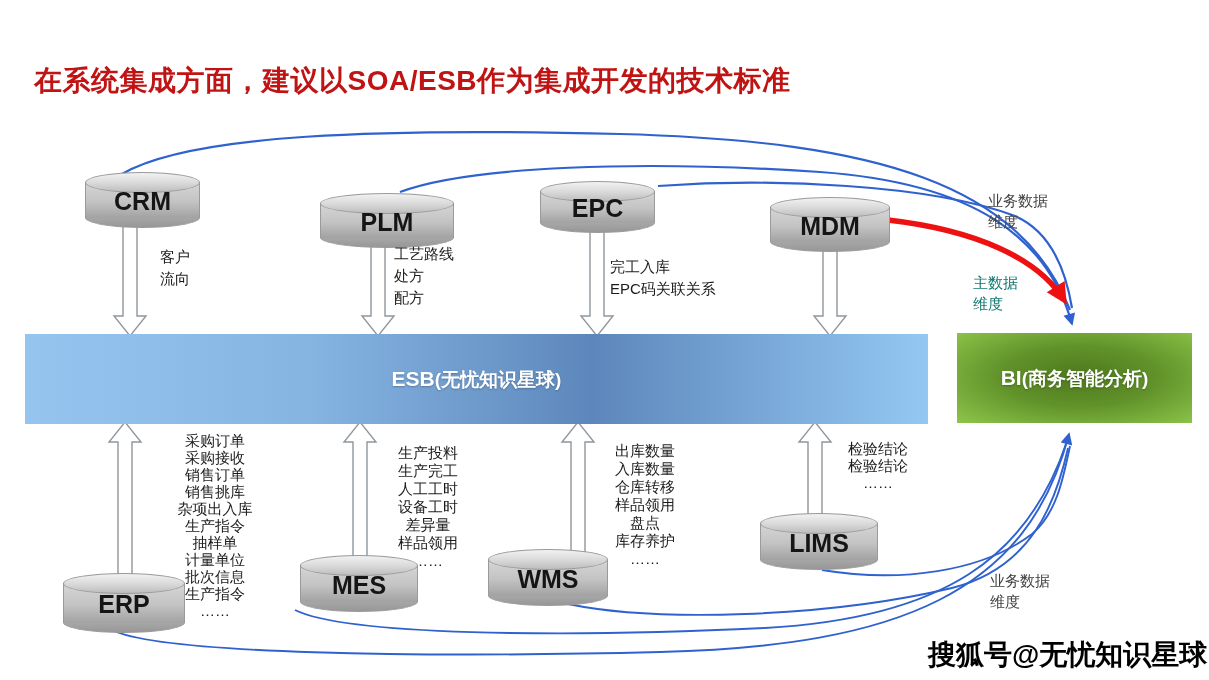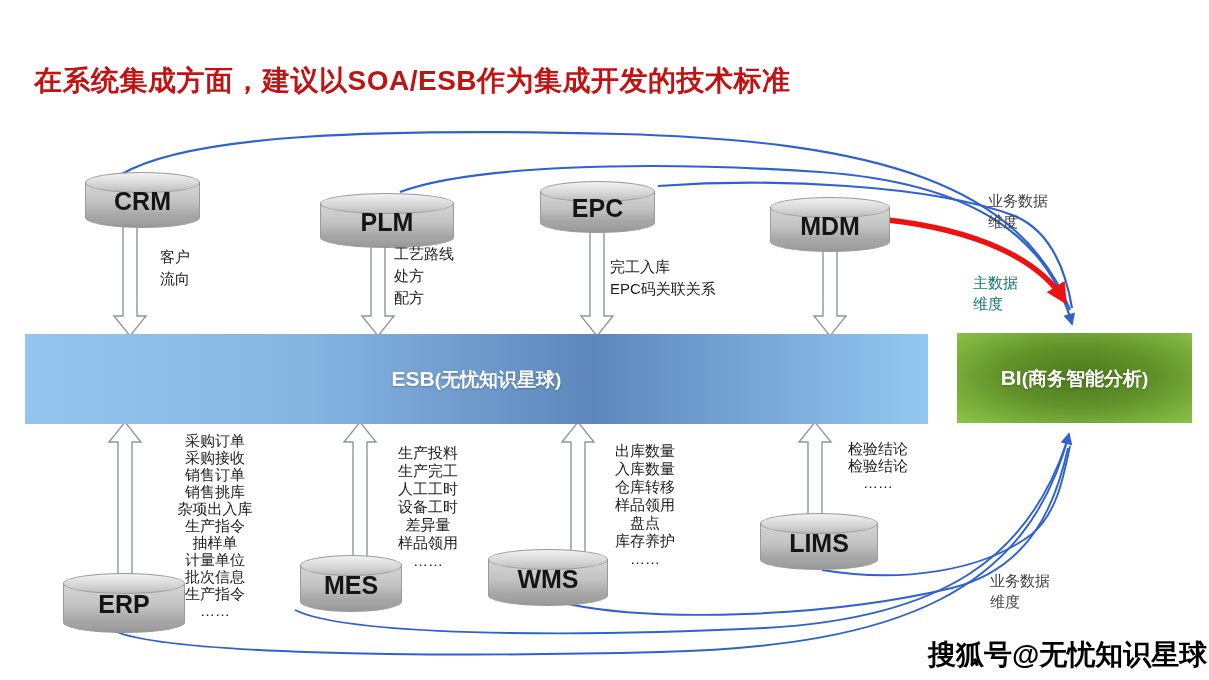--- a/index.html
+++ b/index.html
@@ -183,21 +183,21 @@
     <div>检验结论</div>
     <div>……</div>
   </div>
 
   <div class="cylinder" style="left:63px;top:573px;width:122px;height:60px">
     <div class="cyl-bottom"></div>
     <div class="cyl-body"></div>
     <div class="cyl-top"></div>
     <div class="cyl-label">ERP</div>
   </div>
-  <div class="cylinder" style="left:300px;top:555px;width:102px;height:57px">
+  <div class="cylinder" style="left:300px;top:555px;width:118px;height:57px">
     <div class="cyl-bottom"></div>
     <div class="cyl-body"></div>
     <div class="cyl-top"></div>
     <div class="cyl-label">MES</div>
   </div>
   <div class="cylinder" style="left:488px;top:549px;width:120px;height:57px">
     <div class="cyl-bottom"></div>
     <div class="cyl-body"></div>
     <div class="cyl-top"></div>
     <div class="cyl-label">WMS</div>

